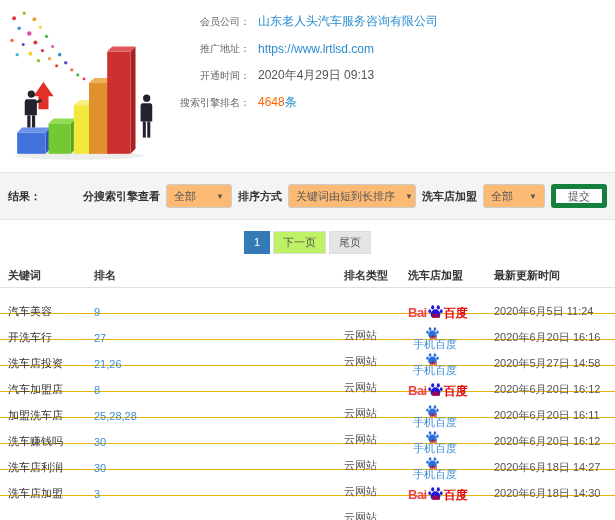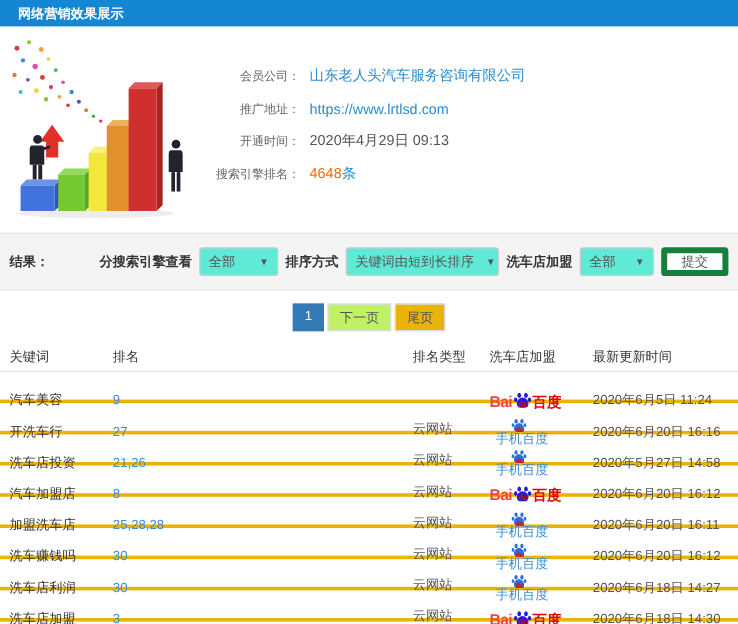--- a/index.html
+++ b/index.html
@@ -7,57 +7,57 @@
   body { font-family:"Liberation Sans","DejaVu Sans",sans-serif; font-size:11px; color:#333; }
   .app { width:615px; height:520px; position:relative; background:#fff; }
 
   
   .titlebar { height:22px; background:#1486d3; color:#fff; display:flex; align-items:center;
               padding-left:15px; font-weight:bold; font-size:11px; }
 
   
   .info-section { height:172px; position:relative; border-bottom:0; }
   .illustration { position:absolute; left:4px; top:4px; width:172px; height:162px; }
-  .info-col { position:absolute; left:172px; top:28px; right:8px; }
+  .info-col { position:absolute; left:172px; top:8px; right:8px; }
   .info-row { display:flex; align-items:center; height:27px; }
   .info-row .ilabel { width:78px; text-align:right; color:#666; font-size:10px; flex:0 0 78px; }
   .info-row .ivalue { margin-left:8px; font-size:12px; color:#555; }
   .info-row .ivalue.link { color:#2a8cd0; cursor:pointer; }
   .info-row .ivalue .num { color:#ff6600; }
   .info-row .ivalue .suffix { color:#2a8cd0; }
 
   
   .filter-bar { height:48px; background:#f4f4f4; border-top:1px solid #e6e6e6; border-bottom:1px solid #e6e6e6;
                 display:flex; align-items:center; padding:0 8px; }
   .filter-bar .result-label { font-weight:bold; color:#333; }
   .filter-group { margin-left:auto; display:flex; align-items:center; gap:6px; }
   .filter-group .flabel { font-weight:bold; color:#333; white-space:nowrap; }
-  .pseudo-select { background:#5eead4; border:1px solid #ccc; border-radius:3px; height:24px;
+  .pseudo-select { background:#fdba74; border:1px solid #ccc; border-radius:3px; height:24px;
                    display:flex; align-items:center; padding:0 7px; color:#555; cursor:pointer; white-space:nowrap; }
   .pseudo-select .arrow { margin-left:10px; font-size:8px; color:#555; }
   .sel-engine { width:66px; justify-content:space-between; }
   .sel-sort { width:128px; justify-content:space-between; }
   .sel-article { width:62px; justify-content:space-between; }
   .submit-btn { background:#fff; border:5px solid #15803d; border-radius:3px; height:24px; padding:0 12px;
                 color:#555; cursor:pointer; font-size:11px; font-family:inherit; }
 
   
   .pager-area { height:44px; display:flex; align-items:center; justify-content:center; gap:3px; }
   .page-btn { min-width:24px; height:23px; display:flex; align-items:center; justify-content:center;
-              padding:0 9px; border:1px solid #ddd; color:#555; cursor:pointer; background:#eab308; font-size:11px; }
+              padding:0 9px; border:1px solid #ddd; color:#555; cursor:pointer; background:#e5e5e5; font-size:11px; }
   .page-btn.active { background:#337ab7; border-color:#337ab7; color:#fff; }
   .page-btn.next { background:#bef264; }
 
   
   .table { width:100%; }
   .trow { display:grid; grid-template-columns:86px 250px 64px 86px 1fr; align-items:center;
-          height:26px; border-bottom:3px solid #eab308; }
+          height:26px; border-bottom:1px solid #eab308; }
   .trow > div { padding-left:8px; overflow:hidden; white-space:nowrap; }
   .trow.thead { height:24px; border-bottom:1px solid #e0e0e0; }
-  .trow.thead > div { font-weight:normal; color:#333; }
+  .trow.thead > div { font-weight:bold; color:#333; }
   .c-keyword { color:#333; }
   .c-rank { color:#3c8dd5; cursor:pointer; }
   .c-ranktype { color:#555;margin-top:47px; }
   .c-updated { color:#555; }
 
   
   .logo-baidu { display:inline-flex; align-items:flex-end; line-height:1; }
   .logo-baidu .bai { color:#ef4444; font-weight:bold; font-size:13px; letter-spacing:-0.5px; }
   .logo-baidu .pawwrap { position:relative; width:15px; height:15px; margin:0 0 0 1px; }
   .logo-baidu .pawwrap svg { width:15px; height:15px; fill:#2319dc; }
@@ -67,23 +67,20 @@
   .logo-mobile .pawwrap { position:relative; width:13px; height:13px; }
   .logo-mobile .pawwrap svg { width:13px; height:13px; fill:#2a6fdd; }
   .logo-mobile .pawwrap .du { position:absolute; left:3.5px; bottom:-1px; color:#e10601; font-size:6px; font-weight:bold; }
   .logo-mobile .mlabel { color:#3c8dd5; margin-left:5px; font-size:11px; }
 </style>
 </head>
 <body>
 
 <div class="app">
 
-  <div class="titlebar">
-    <span>网络营销效果展示</span>
-  </div>
 
   <div class="info-section">
     <svg class="illustration" viewBox="0 0 170 160">
 
       <g>
         <circle cx="10" cy="14" r="2" fill="#e2364a"></circle>
           <circle cx="20" cy="9" r="1.6" fill="#8bc43a"></circle>
         <circle cx="30" cy="15" r="2" fill="#f2a03c"></circle>
           <circle cx="15" cy="24" r="1.7" fill="#3a8fd2"></circle>
         <circle cx="25" cy="29" r="2.2" fill="#d84fb0"></circle>

